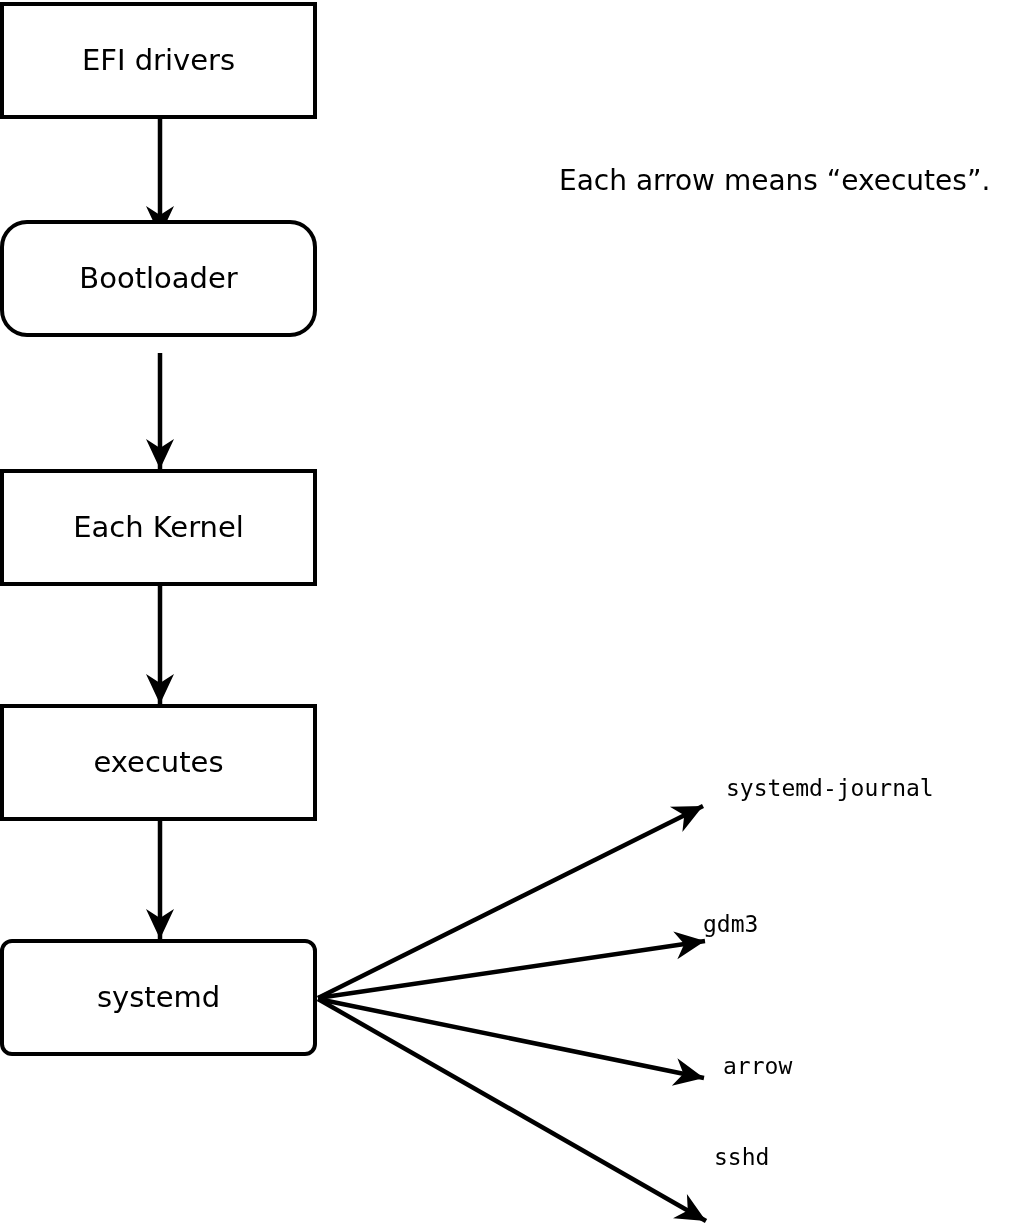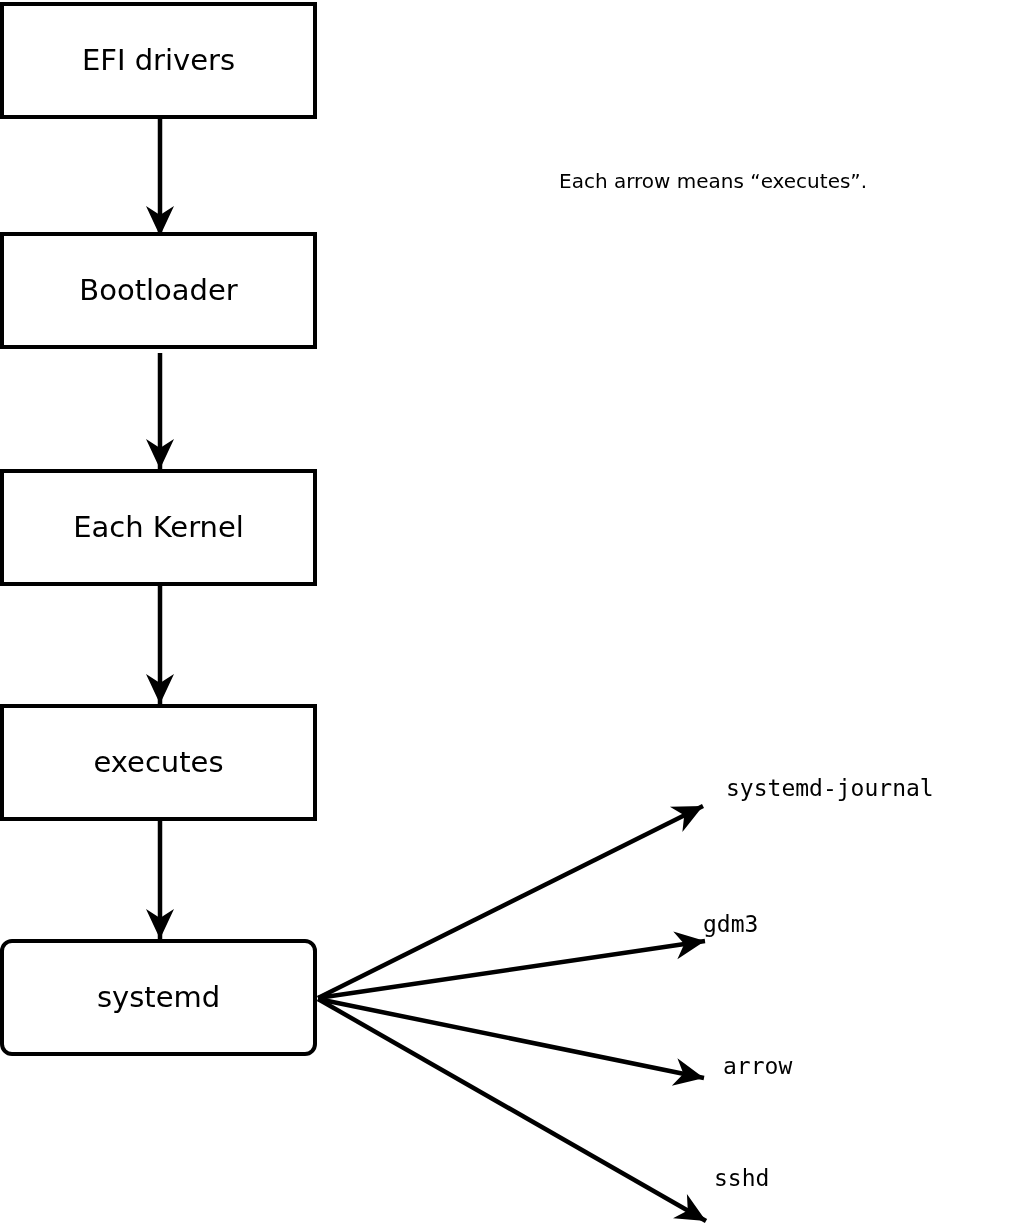--- a/index.html
+++ b/index.html
@@ -22,21 +22,21 @@
     border: 4px solid #000000;
     background: #ffffff;
     display: flex;
     align-items: center;
     justify-content: center;
     font-size: 29px;
     line-height: 1;
     white-space: nowrap;
   }
   .box-efi       { top: 2px; }
-  .box-boot      { top: 232px; }
+  .box-boot      { top: 220px; border-radius: 27px; }
   .box-kernel    { top: 469px; }
   .box-initramfs { top: 704px; }
   .box-systemd   { top: 939px; border-radius: 12px; }
 
   svg.arrows {
     position: absolute; left: 0; top: 0;
     width: 1023px; height: 1230px;
     display: block;
   }
   svg.arrows line { stroke: #000000; stroke-width: 4.5px; }
@@ -44,26 +44,26 @@
   .proc {
     position: absolute;
     font-family: "DejaVu Sans Mono", "Liberation Mono", monospace;
     font-size: 23px;
     line-height: 34px;
     white-space: nowrap;
   }
   .proc-journal { left: 726px; top: 771px; }
   .proc-gdm3    { left: 703px; top: 907px; }
   .proc-getty   { left: 723px; top: 1049px; }
-  .proc-sshd    { left: 714px; top: 1140px; margin-top: 21px; }
+  .proc-sshd    { left: 714px; top: 1140px; }
 
   .note {
     position: absolute;
     left: 559px; top: 164px;
-    font-size: 20px;
+    font-size: 28px;
     line-height: 34px;
     white-space: nowrap;
   }
 </style>
 </head>
 <body>
 
 <div id="stage">
 
   <svg class="arrows" viewBox="0 0 1023 1230" xmlns="http://www.w3.org/2000/svg">

